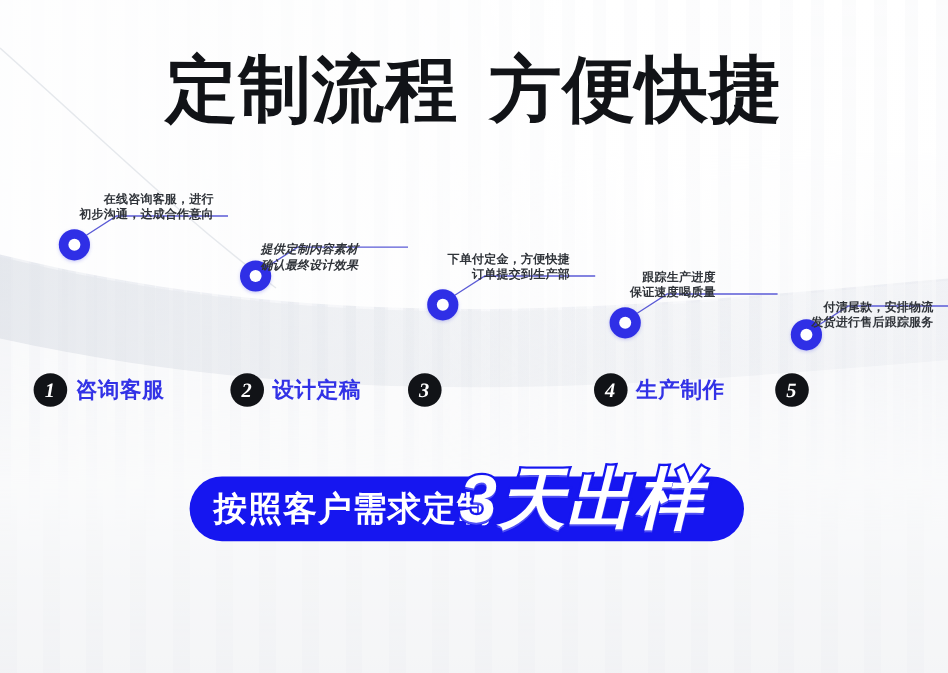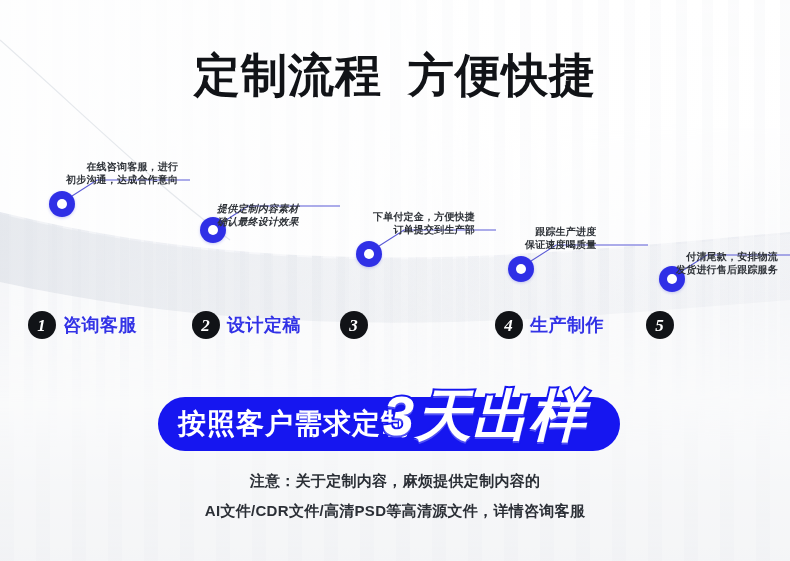--- a/index.html
+++ b/index.html
@@ -35,21 +35,21 @@
     background:
       repeating-linear-gradient(90deg,rgba(198,203,214,.22) 0px,rgba(198,203,214,.22) 14px,rgba(255,255,255,0) 14px,rgba(255,255,255,0) 36px);
     -webkit-mask-image:linear-gradient(180deg,rgba(0,0,0,0) 72%,rgba(0,0,0,.5) 86%,rgba(0,0,0,.75) 100%);
             mask-image:linear-gradient(180deg,rgba(0,0,0,0) 72%,rgba(0,0,0,.5) 86%,rgba(0,0,0,.75) 100%);
   }
   .sweep{position:absolute;left:0;top:0;width:790px;height:561px;pointer-events:none;}
 
   
   .title{
     position:absolute;top:44px;left:0;width:790px;text-align:center;
-    font-size:46px;line-height:62px;font-weight:bold;color:#111317;
+    font-size:60px;line-height:62px;font-weight:bold;color:#111317;
     letter-spacing:1px;white-space:nowrap;
   }
   .title .gap{display:inline-block;width:26px;}
   .badge{
     position:absolute;top:118px;left:50%;transform:translateX(-50%);
     border:2px solid #2b2f36;border-radius:20px;
     padding:5px 22px 6px;font-size:19px;font-weight:bold;color:#1b1e23;
     line-height:22px;white-space:nowrap;background:transparent;
   }
 
@@ -217,18 +217,14 @@
       <div class="step-num">5</div>
     </div>
   </div>
 
   <div class="promo">
     <div class="promo-pill"></div>
     <div class="promo-left">按照客户需求定制</div>
     <div class="promo-big">3天出样</div>
   </div>
 
-  <div class="notes">
-    <div class="note">注意：关于定制内容，麻烦提供定制内容的</div>
-    <div class="note">AI文件/CDR文件/高清PSD等高清源文件，详情咨询客服</div>
-  </div>
 
 </div>
 
 </body></html>

